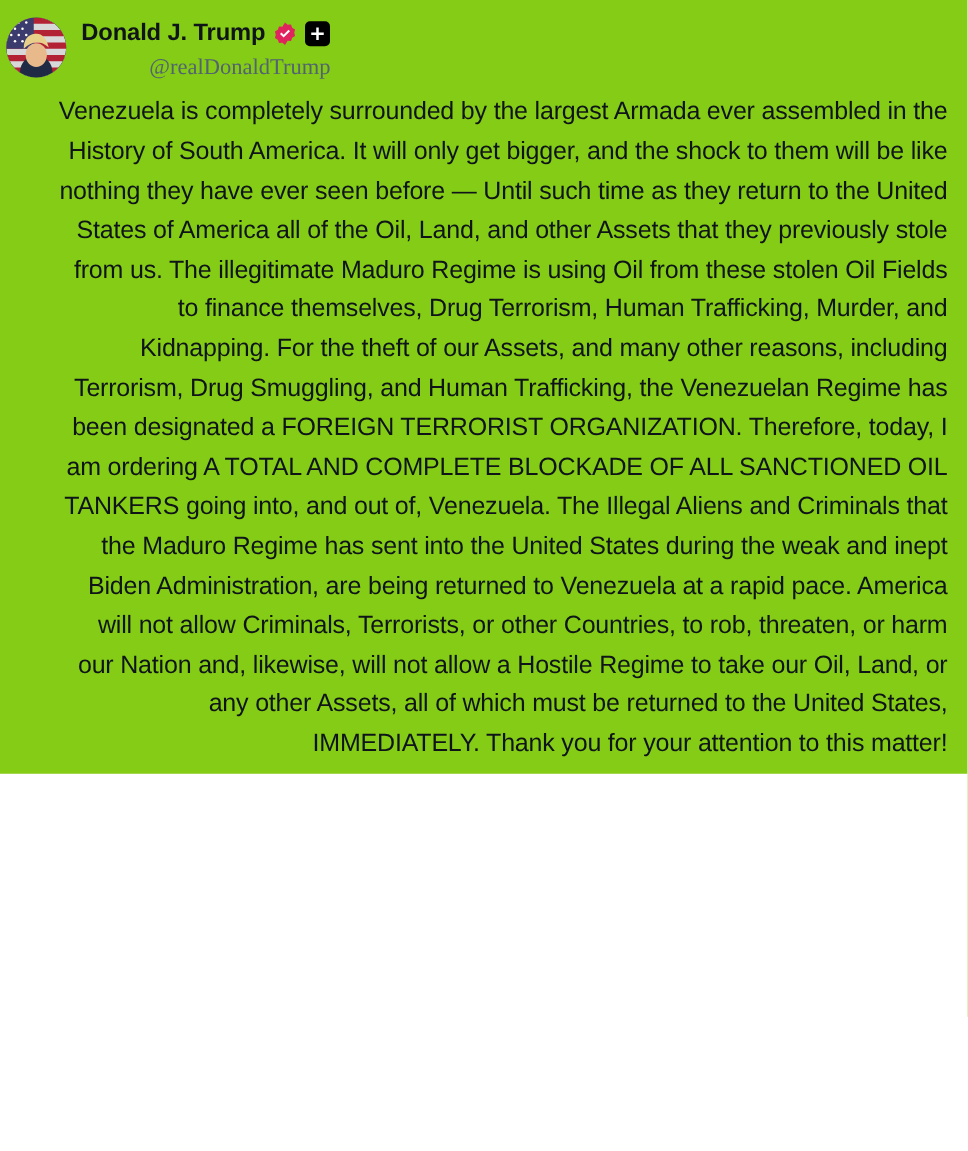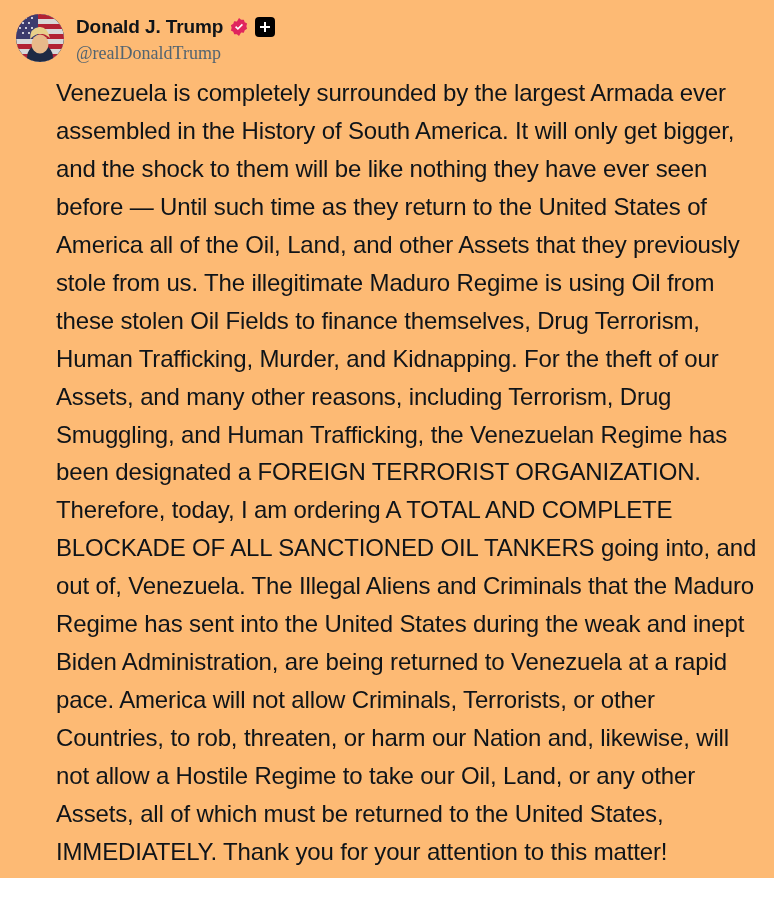--- a/index.html
+++ b/index.html
@@ -10,22 +10,23 @@
   body {
     width: 774px;
     height: 921px;
     font-family: "Liberation Sans", sans-serif;
     color: #0f1419;
     overflow: hidden;
   }
   .post {
     width: 774px;
     box-sizing: border-box;
-    padding: 14px 16px 0 16px;
-    background: #fdba74;
+    padding: 14px 16px 0 5px;
+    background: #84cc16;
+    text-align: right;
   }
   .post-header {
     display: flex;
     align-items: flex-start;
     gap: 12px;
     margin-bottom: 10px;
   }
   .avatar {
     width: 48px;
     height: 48px;
@@ -72,21 +73,21 @@
   }
   .affiliate-badge svg { display: block; }
   .handle {
     font-size: 18px;
     color: #536471;
     margin-top: 4px;
     line-height: 1.2;
     font-family: Liberation Serif, serif;
   }
   .post-body {
-    font-size: 24px;
+    font-size: 20px;
     line-height: 1.58;
     color: #0f1419;
     letter-spacing: -0.15px;
     white-space: pre-wrap;
     word-wrap: break-word;
     padding-bottom: 8px;
     margin-left: 40px;
   }
 </style>
 </head>

